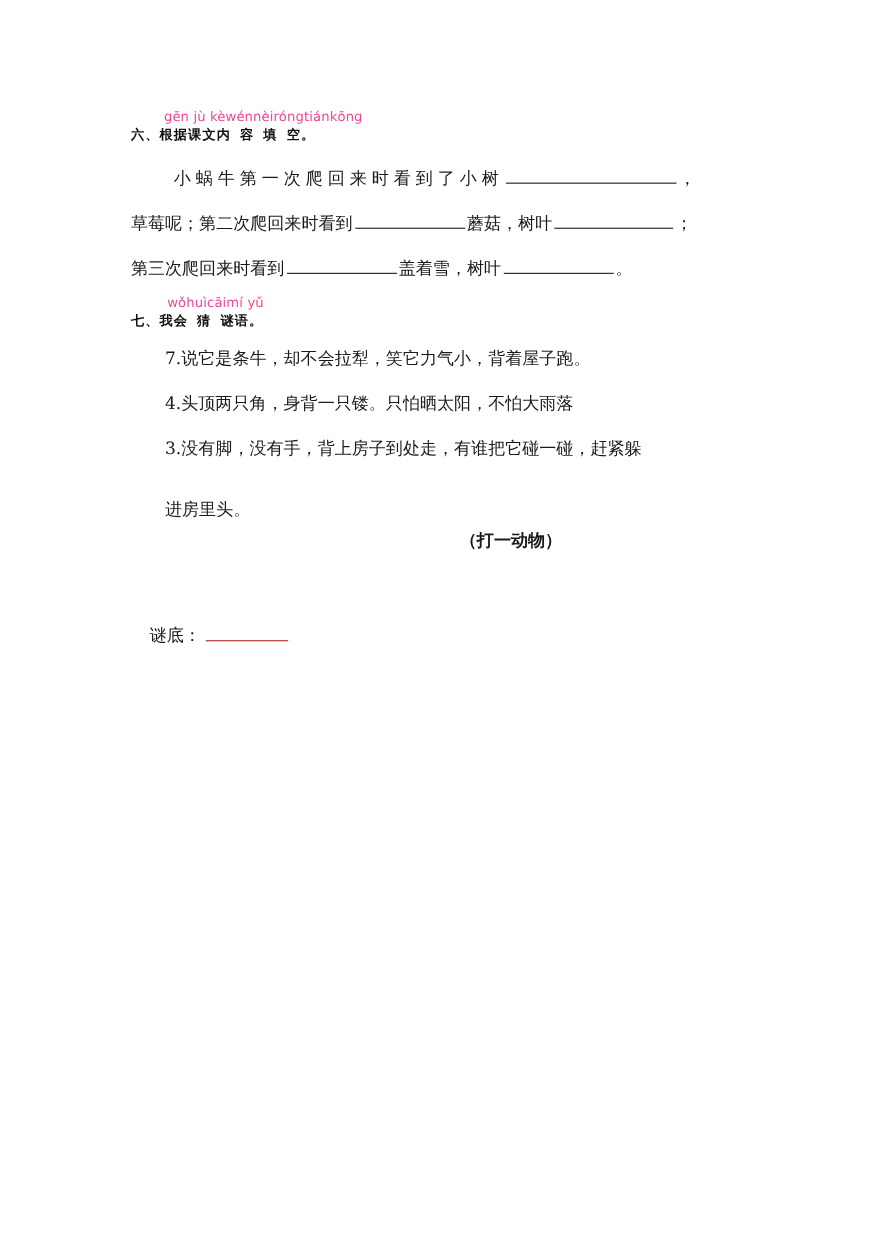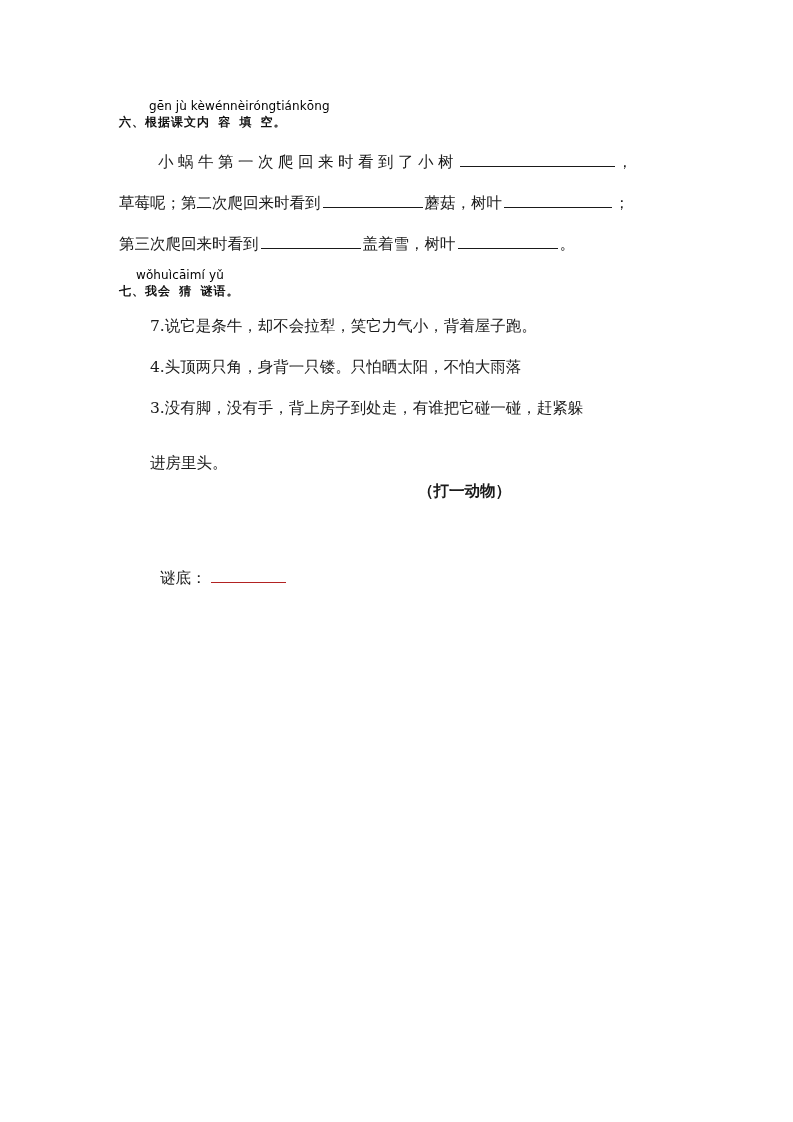--- a/index.html
+++ b/index.html
@@ -1,19 +1,19 @@
 <!DOCTYPE html>
 <html><head>
   <meta charset="utf-8">
   <style>
     html, body { margin: 0; padding: 0; background: #ffffff; }
     body { width: 793px; height: 1122px; position: relative; overflow: hidden;
       font-family: "DejaVu Serif", "Liberation Serif", serif; color: #1a1a1a; }
     .abs { position: absolute; white-space: nowrap; }
-    .pinyin { font-family: "DejaVu Sans", "Liberation Sans", sans-serif; font-size: 12px; letter-spacing: 0.1px; color: #000000; }
+    .pinyin { font-family: "DejaVu Sans", "Liberation Sans", sans-serif; font-size: 12px; letter-spacing: 0.1px; color: #ec4899; }
     .heading { font-family: Liberation Mono, monospace; font-size: 12px; font-weight: bold; color: #111; letter-spacing: 1px; text-align: right; }
     .body-text { font-size: 15.5px; line-height: 20px; }
     .blank { display: inline-block; border-bottom: 1px solid #1a1a1a; height: 16px; vertical-align: baseline; margin: 0 2px; }
     .blank-red { display: inline-block; border-bottom: 1.5px solid #b22222; height: 16px; vertical-align: baseline; }
     .spaced { letter-spacing: 4.5px; }
   </style>
 </head>
 <body>
 
 <div class="abs pinyin" style="left:149px; top:99px;">gēn jù kèwénnèiróngtiánkōng</div>
@@ -24,25 +24,25 @@
 </div>
 
 <div class="abs body-text" style="left:119px; top:191px;">
   <span>草莓呢；第二次爬回来时看到</span><span class="blank" style="width:100px;"></span><span>蘑菇，树叶</span><span class="blank" style="width:108px;"></span><span>；</span>
 </div>
 
 <div class="abs body-text" style="left:119px; top:232px;">
   <span>第三次爬回来时看到</span><span class="blank" style="width:100px;"></span><span>盖着雪，树叶</span><span class="blank" style="width:100px;"></span><span>。</span>
 </div>
 
-<div class="abs pinyin" style="left:136px; top:268px;text-align:right;">wǒhuìcāimí yǔ</div>
+<div class="abs pinyin" style="left:152px; top:268px;text-align:right;">wǒhuìcāimí yǔ</div>
 <div class="abs heading" style="left:119px; top:283px;">七、我会 猜 谜语。</div>
 
 <div class="abs body-text" style="left:150px; top:316px;">7.说它是条牛，却不会拉犁，笑它力气小，背着屋子跑。</div>
 <div class="abs body-text" style="left:150px; top:357px;">4.头顶两只角，身背一只镂。只怕晒太阳，不怕大雨落</div>
 <div class="abs body-text" style="left:150px; top:398px;">3.没有脚，没有手，背上房子到处走，有谁把它碰一碰，赶紧躲</div>
 <div class="abs body-text" style="left:150px; top:453px;">进房里头。</div>
 
 <div class="abs body-text" style="left:418px; top:481px;font-weight:bold;">（打一动物）</div>
 
-<div class="abs body-text" style="left:160px; top:566px;">
+<div class="abs body-text" style="left:136px; top:566px;">
   <span>谜底：</span><span class="blank-red" style="width:75px; margin-left:4px;"></span>
 </div>
 
 </body></html>

